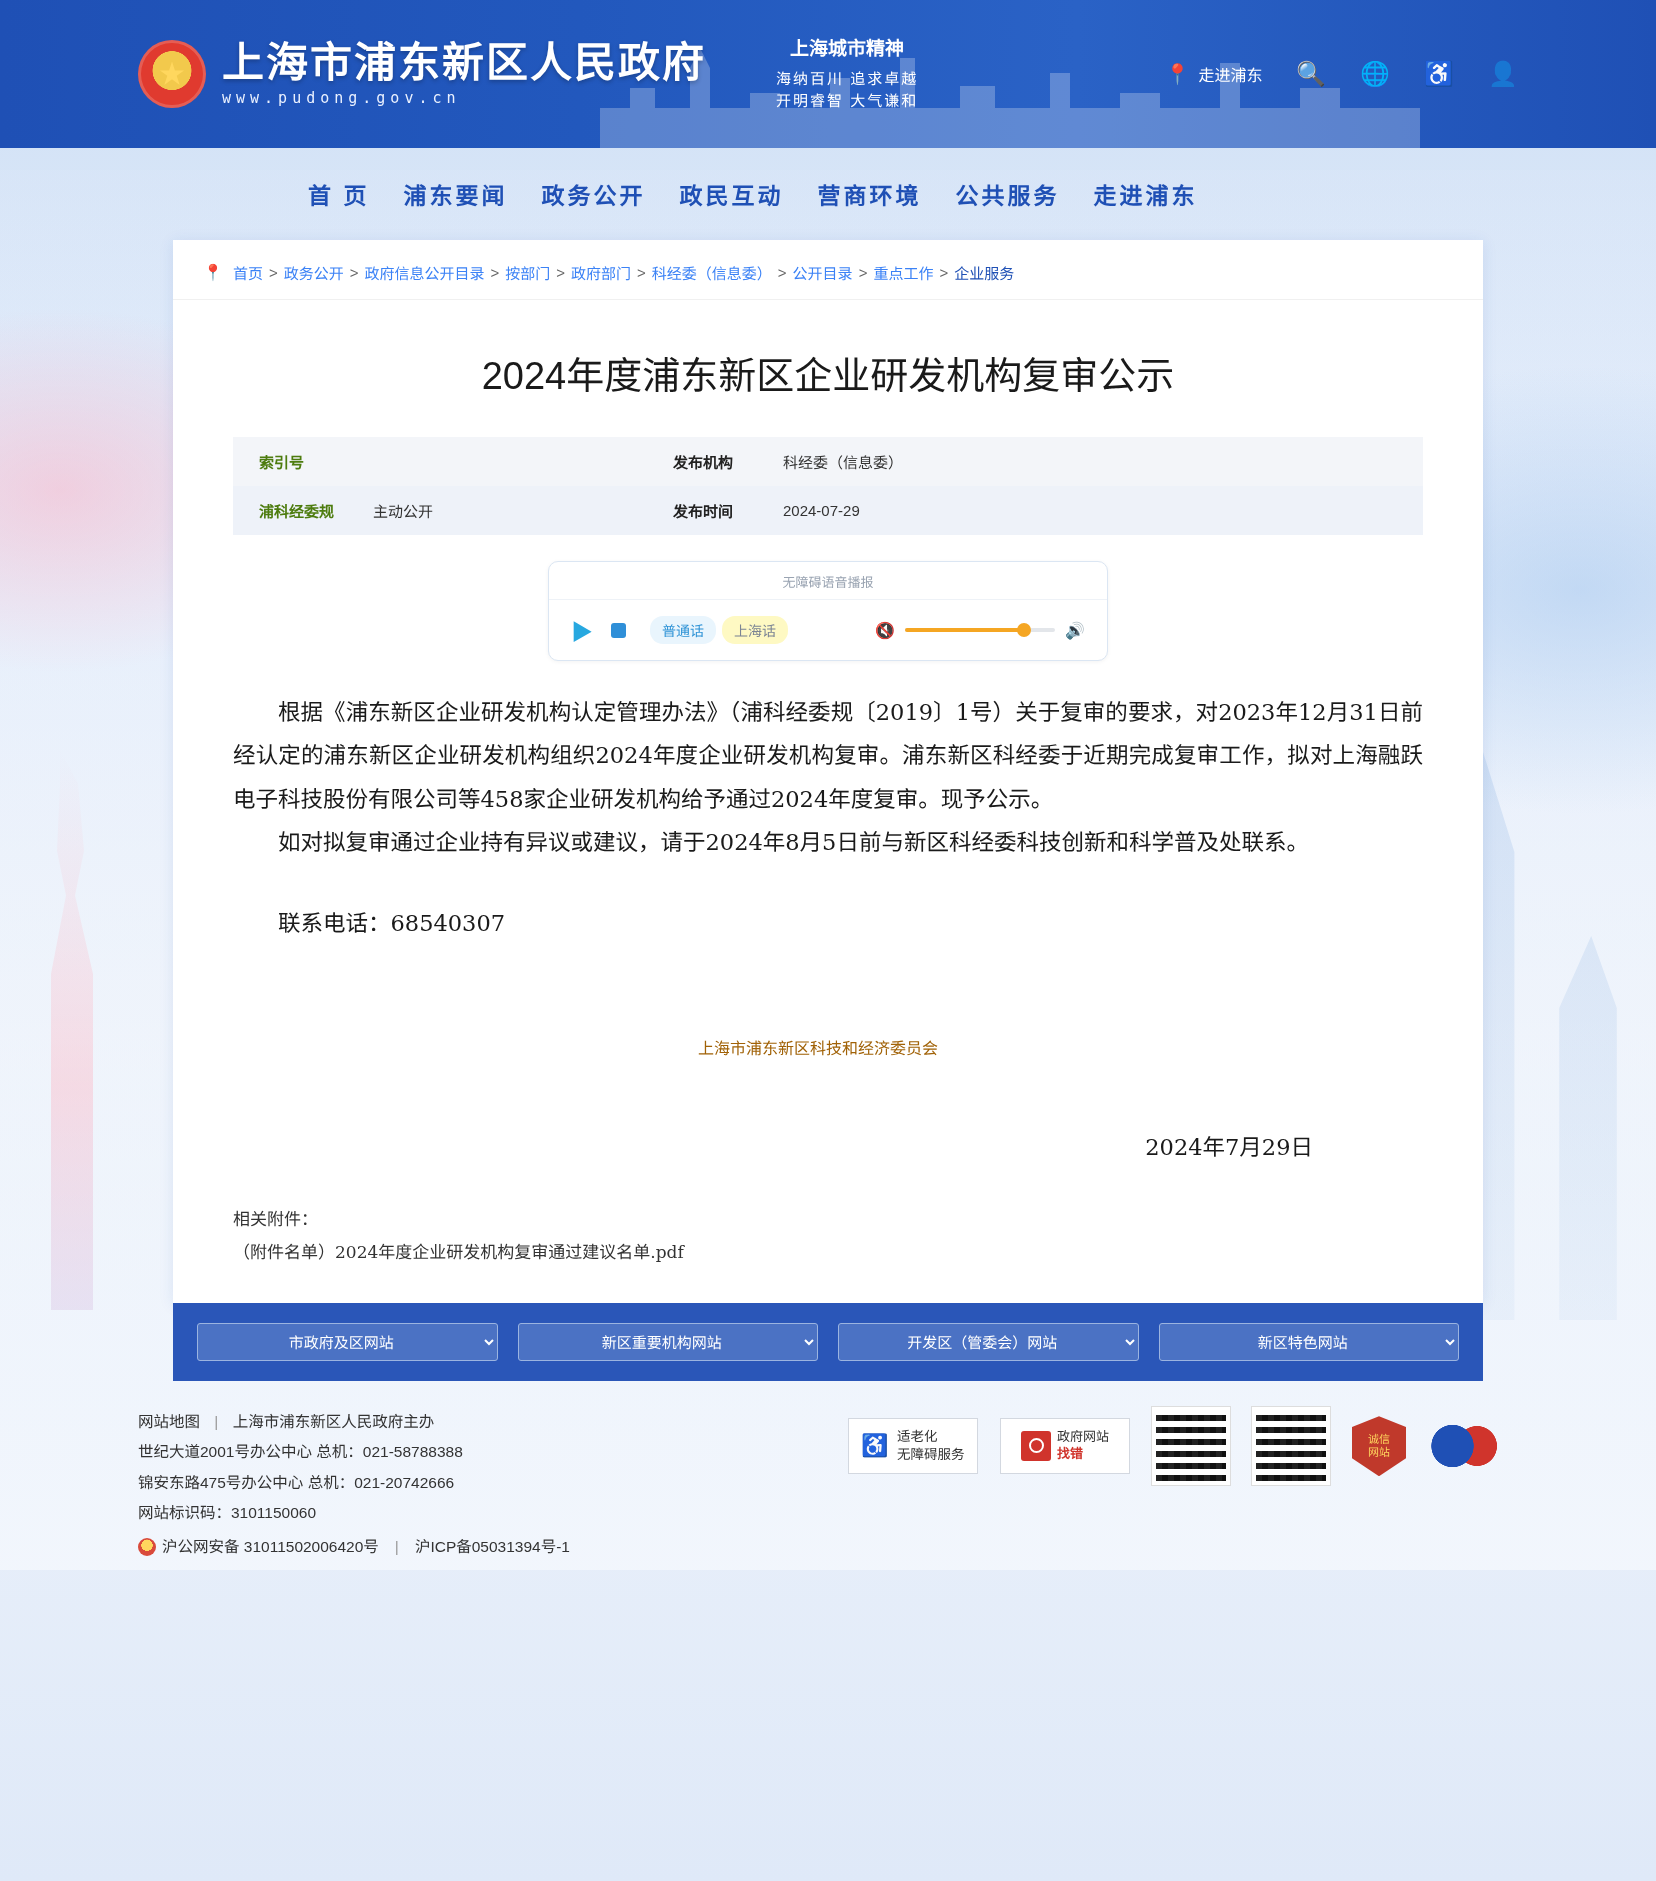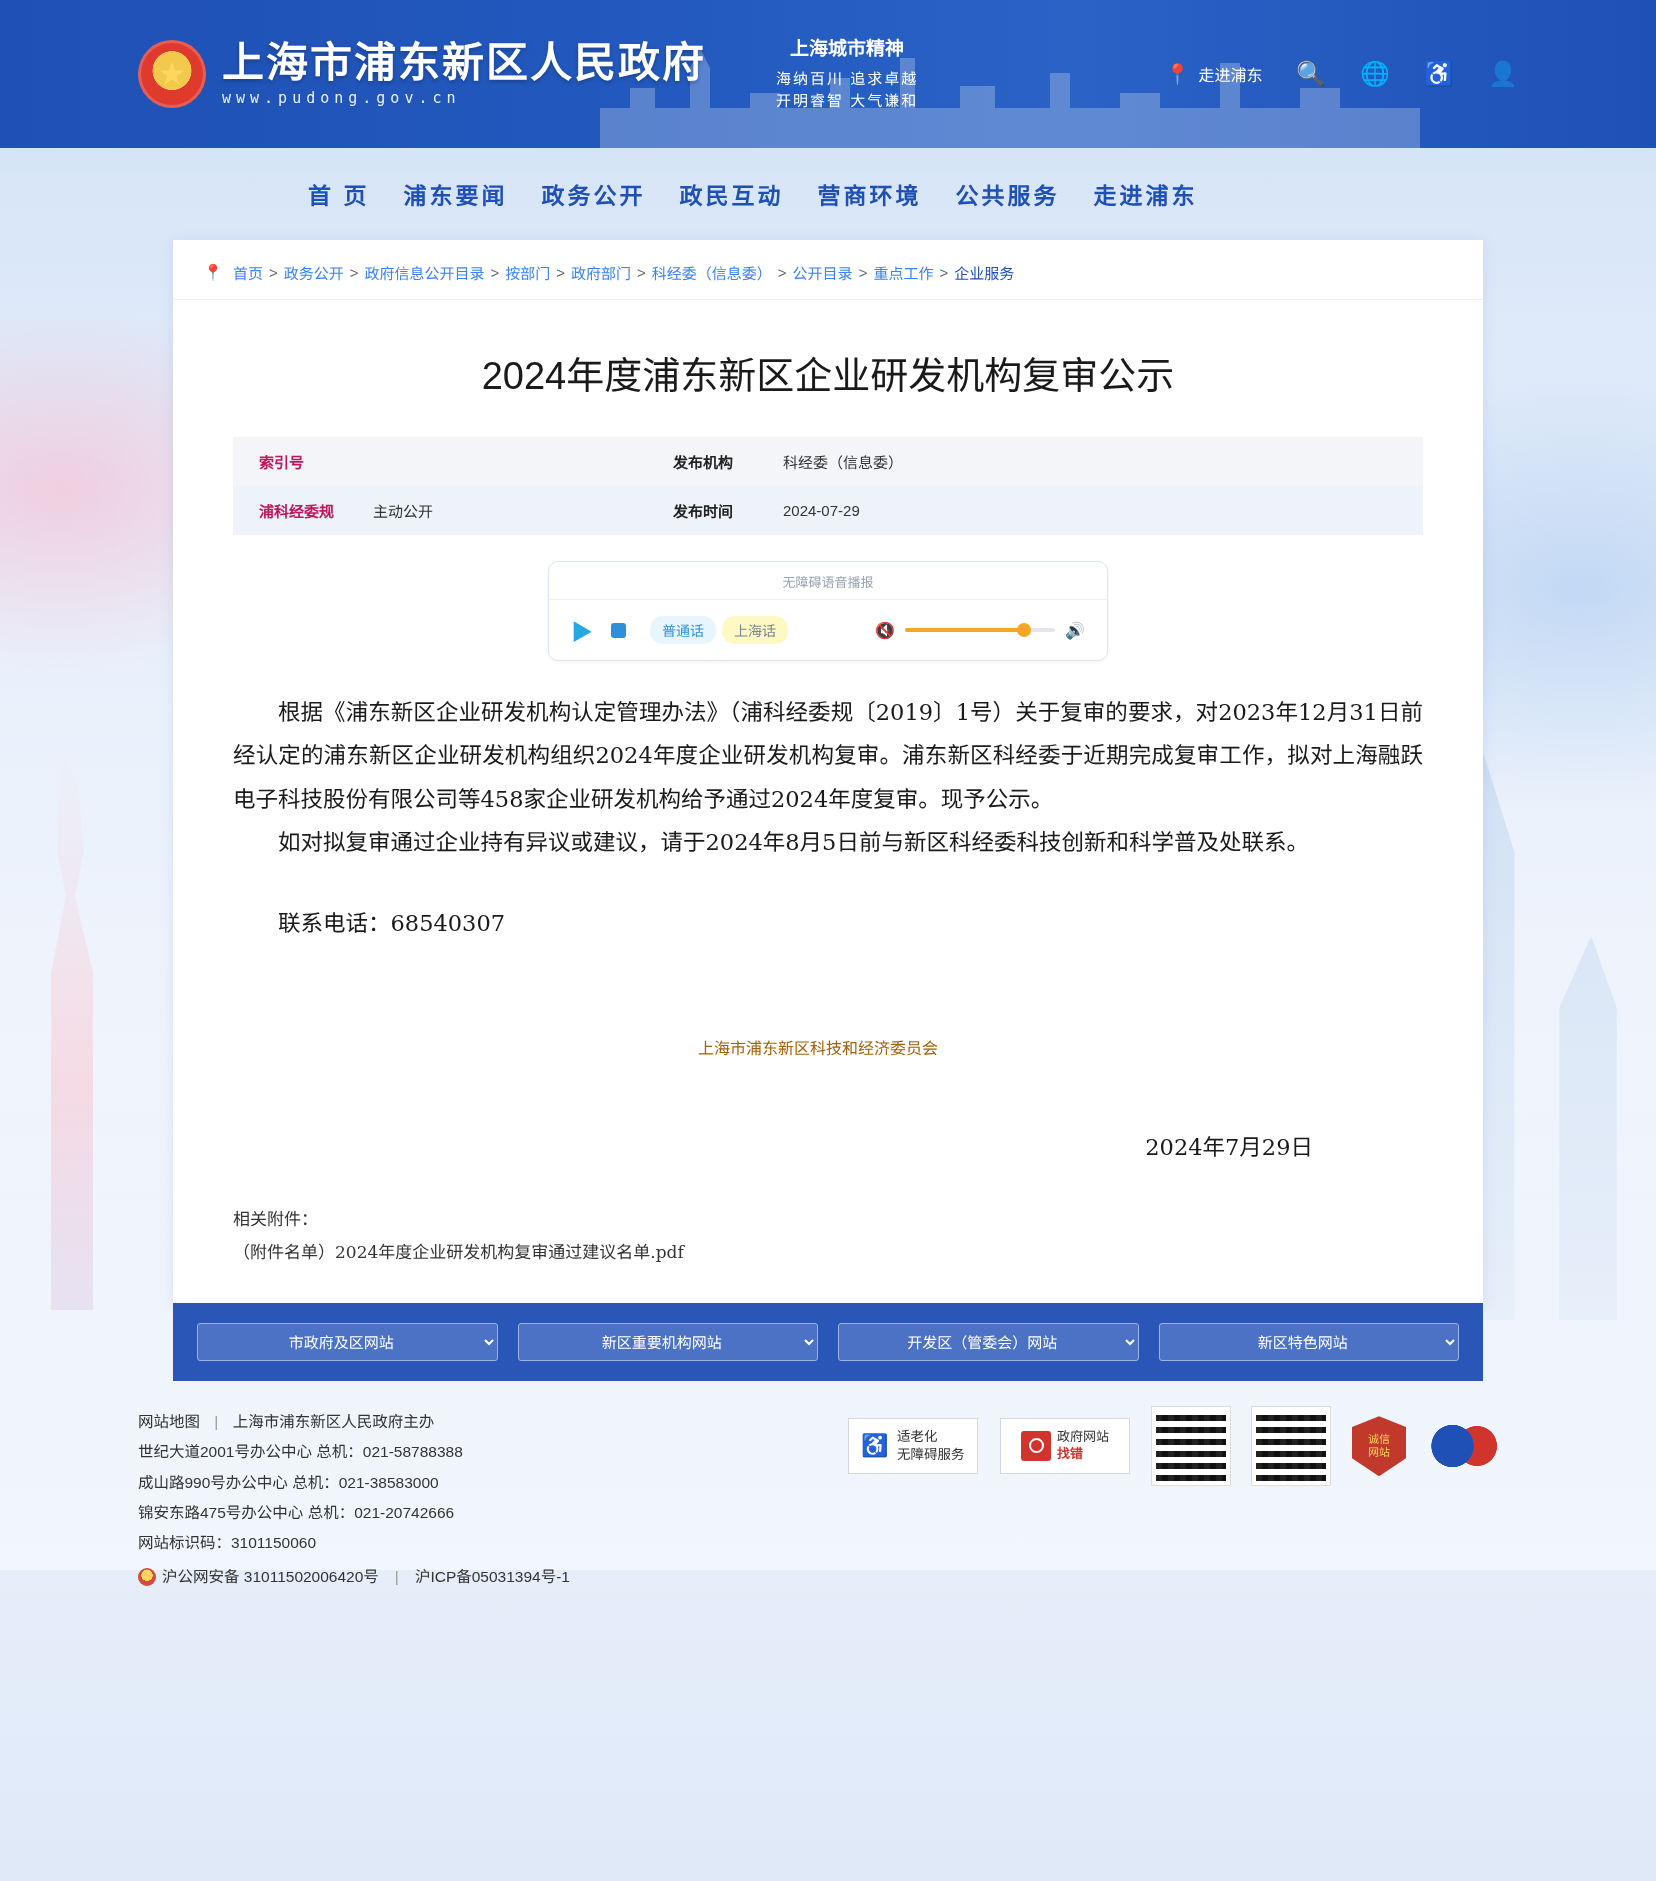--- a/index.html
+++ b/index.html
@@ -112,21 +112,21 @@
 
   .doc-title {
     text-align: center; font-size: 38px; color: #1a1a1a; font-weight: normal;
     margin: 50px 60px 34px 60px; line-height: 1.4;
   }
 
   .meta-table { width: calc(100% - 120px); margin: 0 60px; border-collapse: collapse; font-size: 15px; }
   .meta-table tr.r1 { background: #f3f5f9; }
   .meta-table tr.r2 { background: #eef2f9; }
   .meta-table td { padding: 14px 10px; color: #333; }
-  .meta-table td.label { font-weight: bold; width: 130px; padding-left: 26px; color: #be185d; }
+  .meta-table td.label { font-weight: bold; width: 130px; padding-left: 26px; color: #4d7c0f; }
   .meta-table td.label2 { font-weight: bold; width: 110px; color: #222; }
   .meta-table td.val { width: 300px; }
 
   
   .audio-box {
     width: 560px; margin: 26px auto 10px auto;
     border: 1px solid #dbe6f3; border-radius: 10px; background: #fff;
     box-shadow: 0 1px 4px rgba(0,0,0,.05);
   }
   .audio-title {
@@ -365,21 +365,20 @@
 </div>
 
 <footer class="footer">
   <div class="footer-left">
     <div class="row1">
       <a>网站地图</a>
       <span class="divider">|</span>
       <span>上海市浦东新区人民政府主办</span>
     </div>
     <div>世纪大道2001号办公中心  总机：021-58788388</div>
-    <div>成山路990号办公中心     总机：021-38583000</div>
     <div>锦安东路475号办公中心   总机：021-20742666</div>
     <div>网站标识码：3101150060</div>
     <div class="badge-row">
       <span class="badge-police"></span>
       <a style="color:#333;text-decoration:none;">沪公网安备 31011502006420号</a>
       <span class="divider">|</span>
       <a style="color:#333;text-decoration:none;">沪ICP备05031394号-1</a>
     </div>
   </div>
   <div class="footer-right">

